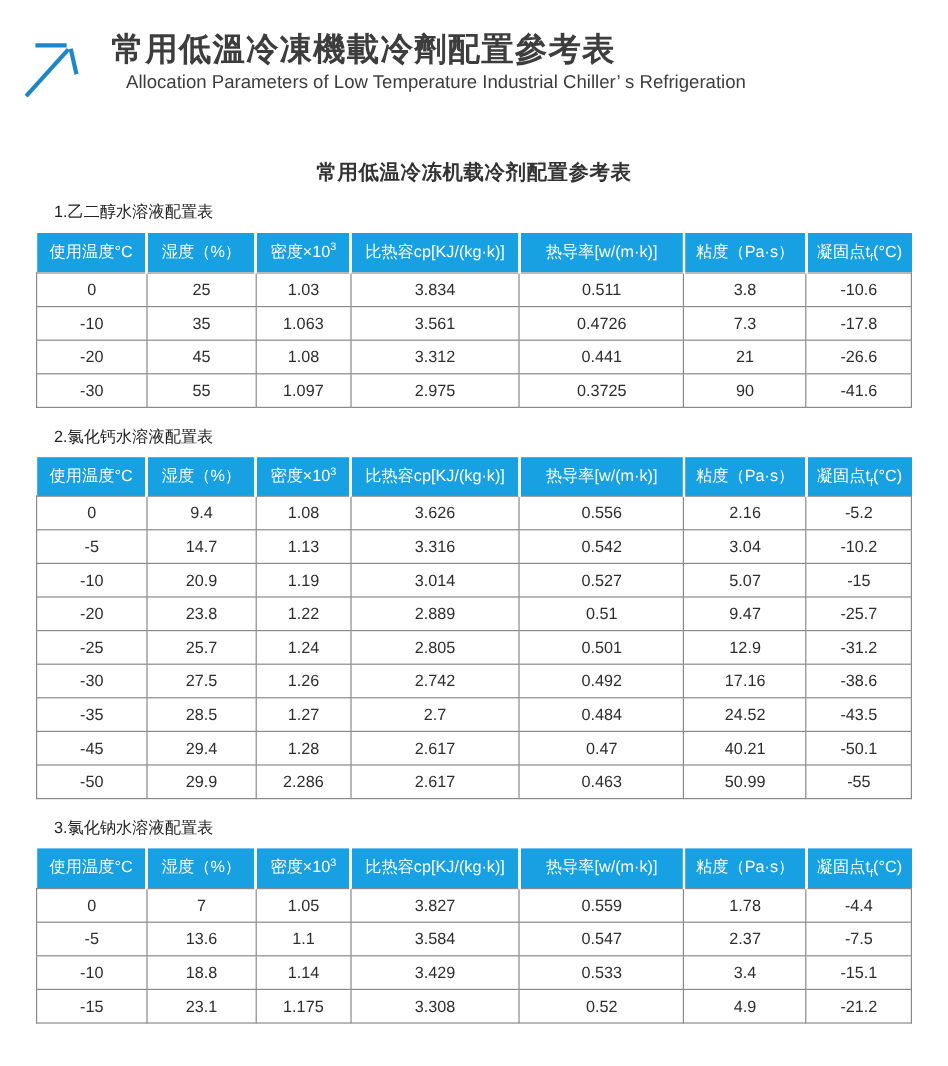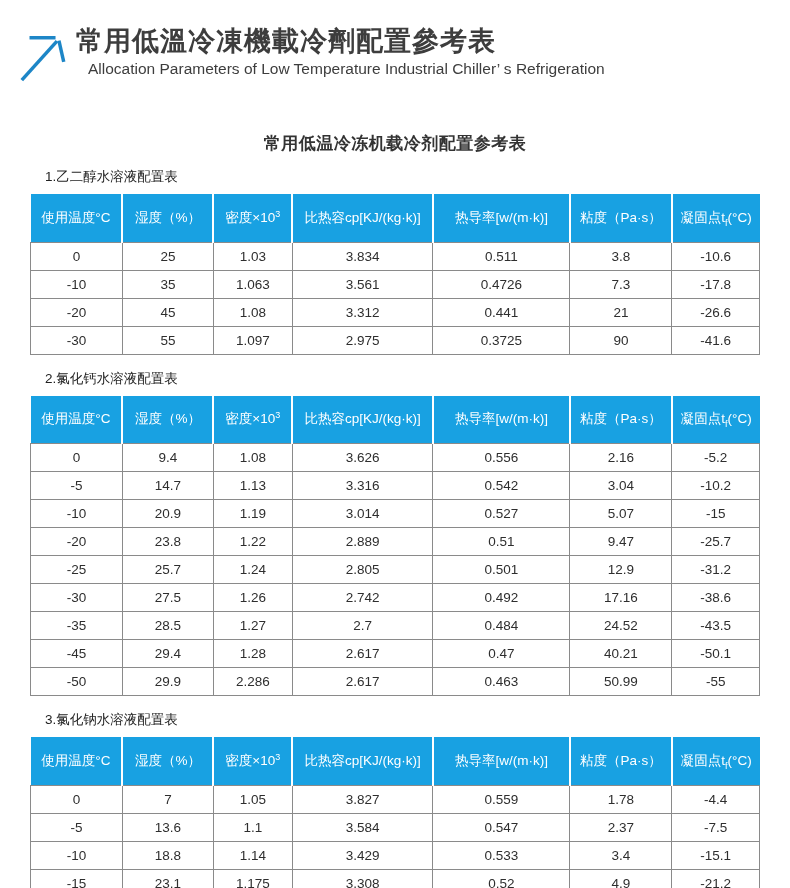--- a/index.html
+++ b/index.html
@@ -10,21 +10,21 @@
   }
   *{box-sizing:border-box;}
   html,body{margin:0;padding:0;}
   body{
     width:790px;height:888px;overflow:hidden;background:#ffffff;
     font-family:"Liberation Sans","DejaVu Sans",sans-serif;
     color:var(--text-dark);
   }
   
   .page-header{
-    display:flex;align-items:flex-start;gap:6px;
+    display:flex;align-items:flex-start;gap:23px;
     padding:25px 24px 0 16px;
     justify-content:center;
   }
   .logo-box{flex:0 0 auto;margin-top:5px;}
   .logo-box svg{display:block;}
   .head-text{flex:1 1 auto;min-width:0;}
   .head-title{
     margin:0;font-size:27px;line-height:32px;font-weight:600;
     color:#3d3d3d;letter-spacing:1px;white-space:nowrap;
   }
@@ -40,21 +40,21 @@
   .tbl-section{margin:0 30px;}
   .section-label{
     margin:15px 15px 8px;font-size:13.5px;color:#222222;font-weight:400;
   }
   .tbl-section:first-of-type .section-label{margin-top:13px;}
   table.data-table{
     width:730px;table-layout:fixed;border-collapse:collapse;
   }
   table.data-table thead th{
     background:var(--accent);color:#ffffff;font-weight:400;
-    font-size:13.5px;height:48px;padding:0 2px;text-align:center;
+    font-size:13.5px;height:33px;padding:0 2px;text-align:center;
     border-left:2px solid #ffffff;white-space:nowrap;overflow:hidden;
   }
   table.data-table thead th:first-child{border-left:none;}
   table.data-table thead th sup{font-size:9px;line-height:0;}
   table.data-table thead th sub{font-size:9px;line-height:0;}
   table.data-table tbody td{
     border:1px solid var(--grid);height:28px;padding:0 2px;
     text-align:center;font-size:13.5px;color:var(--text-dark);
     background:#ffffff;white-space:nowrap;
   }

